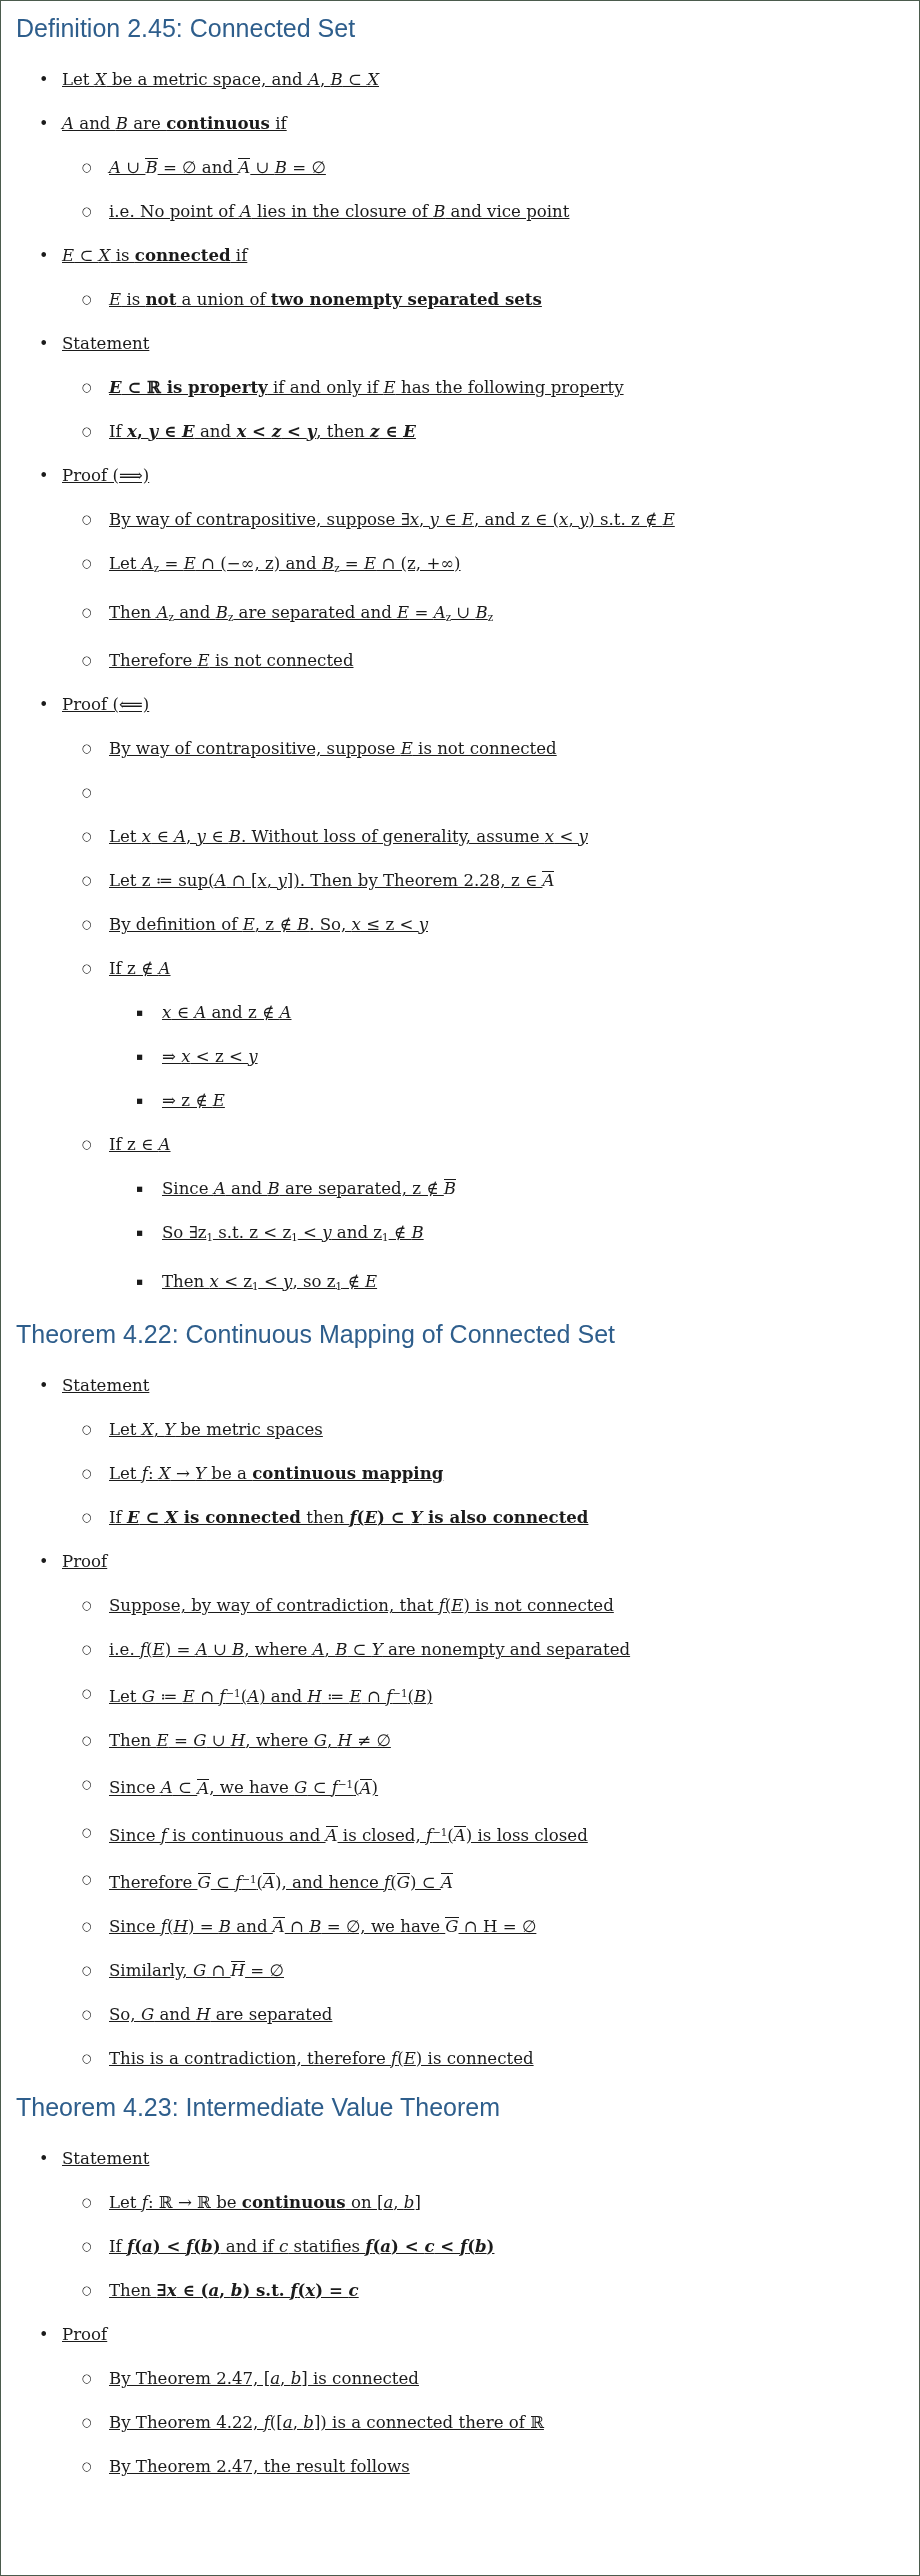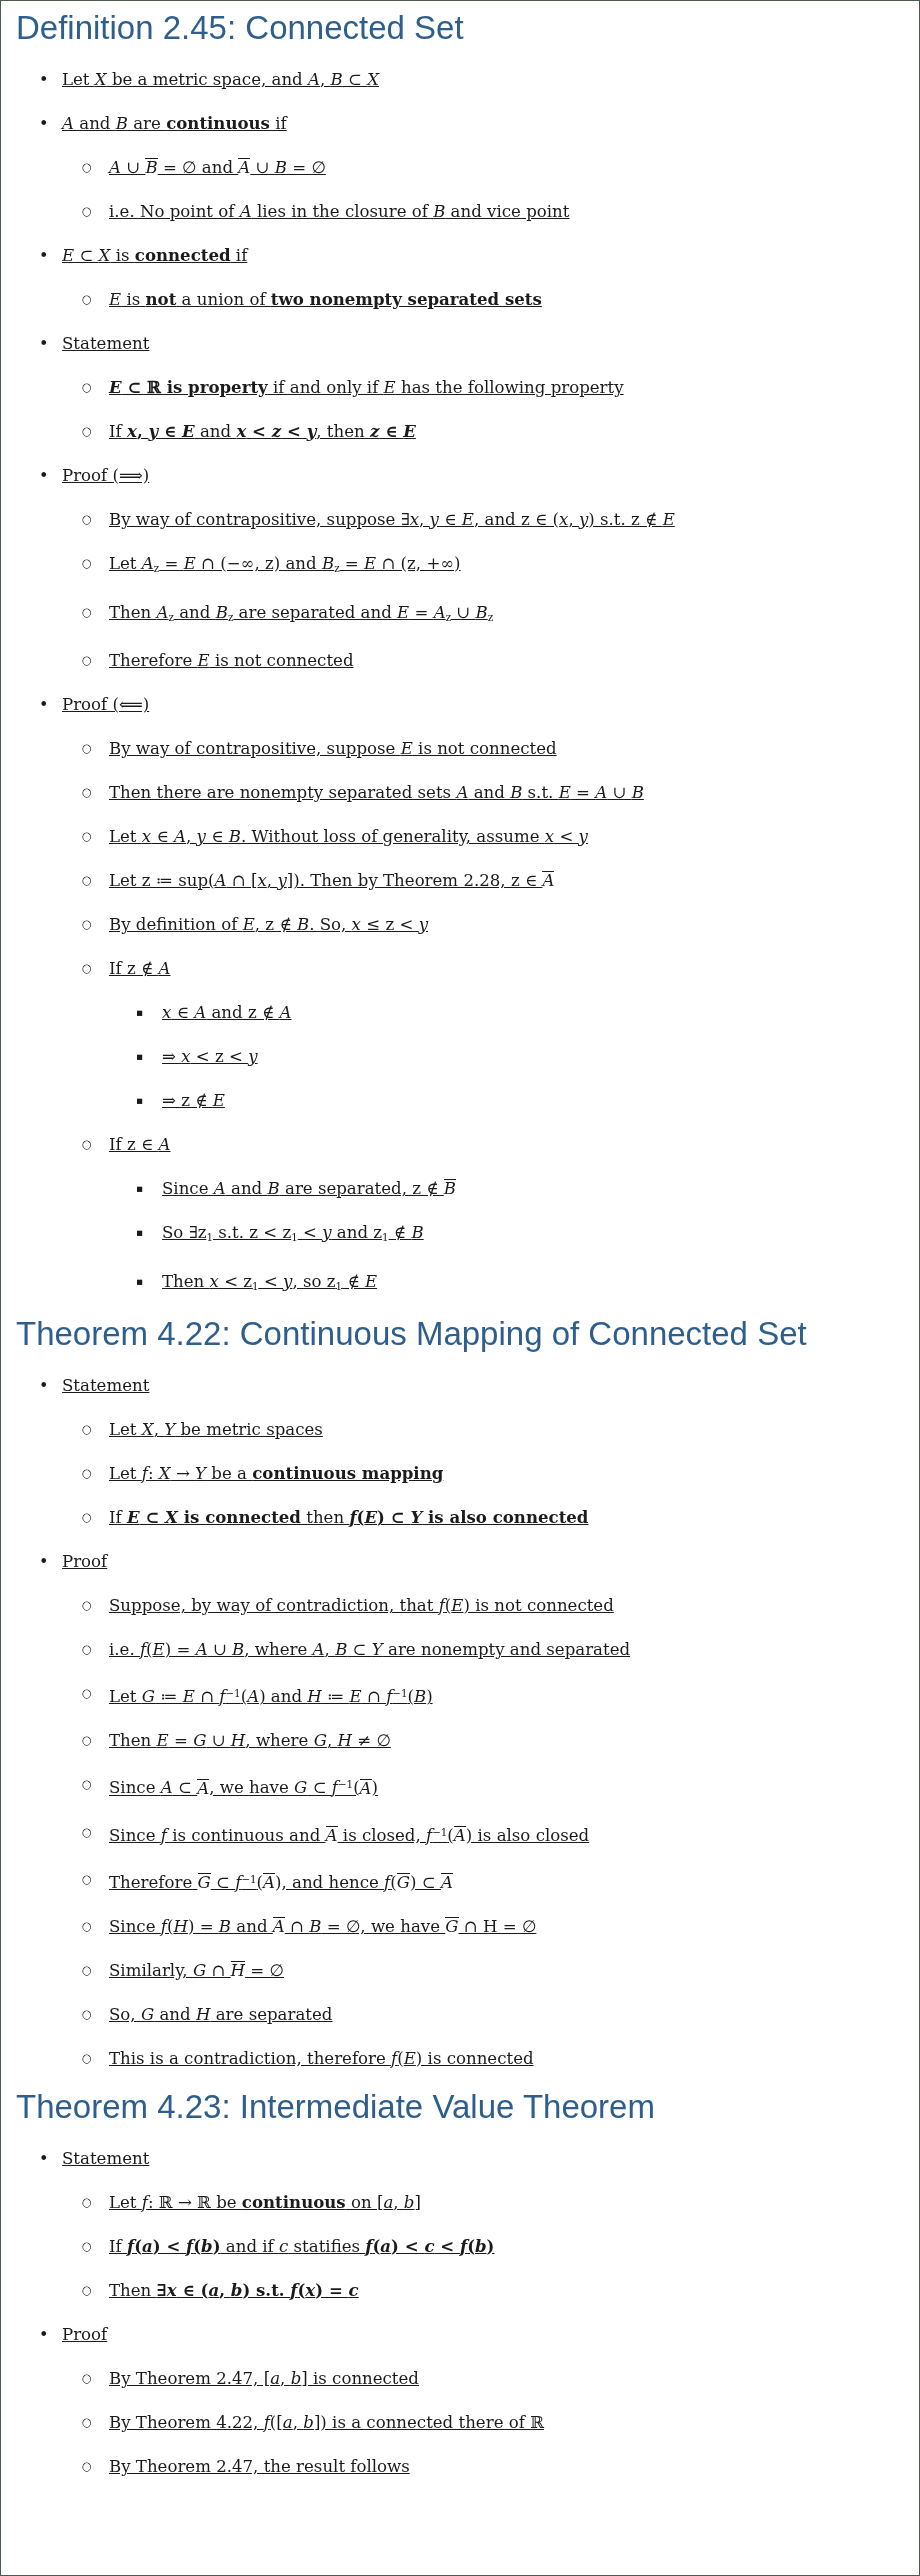--- a/index.html
+++ b/index.html
@@ -12,21 +12,21 @@
   .page{
     width:920px;height:2576px;box-sizing:border-box;
     border:1.5px solid var(--border-color);
     background:var(--bg);
     padding:10.6px 0 0 0;overflow:hidden;
   }
   .heading{
     font-family:"Liberation Sans",sans-serif;
     font-weight:normal;
     color:var(--heading-color);
-    font-size:33px;line-height:30px;
+    font-size:25px;line-height:30px;
     margin:13.6px 0 26px 15px;
   }
   section:first-of-type .heading{margin-top:1.5px;}
   .line{
     display:flex;align-items:flex-start;
     font-family:"DejaVu Serif","Liberation Serif",serif;
     font-size:16.6px;line-height:21px;
     color:var(--text-color);
     margin-bottom:23px;
   }
@@ -113,21 +113,20 @@
         <div class="line lvl1">
           <span class="marker m1">•</span>
           <span class="content"><span class="t">Proof (⟸)</span></span>
         </div>
         <div class="line lvl2">
           <span class="marker m2">○</span>
           <span class="content"><span class="t">By way of contrapositive, suppose </span><span class="t it">E</span><span class="t"> is not connected</span></span>
         </div>
         <div class="line lvl2">
           <span class="marker m2">○</span>
-          <span class="content"><span class="t">Then there are nonempty separated sets </span><span class="t it">A</span><span class="t"> and </span><span class="t it">B</span><span class="t"> s.t. </span><span class="t it">E</span><span class="t"> = </span><span class="t it">A</span><span class="t"> ∪ </span><span class="t it">B</span></span>
         </div>
         <div class="line lvl2">
           <span class="marker m2">○</span>
           <span class="content"><span class="t">Let </span><span class="t it">x</span><span class="t"> ∈ </span><span class="t it">A</span><span class="t">, </span><span class="t it">y</span><span class="t"> ∈ </span><span class="t it">B</span><span class="t">. Without loss of generality, assume </span><span class="t it">x</span><span class="t"> &lt; </span><span class="t it">y</span></span>
         </div>
         <div class="line lvl2">
           <span class="marker m2">○</span>
           <span class="content"><span class="t">Let z ≔ sup(</span><span class="t it">A</span><span class="t"> ∩ [</span><span class="t it">x</span><span class="t">, </span><span class="t it">y</span><span class="t">]). Then by Theorem 2.28, z ∈ </span><span class="t it ov">A</span></span>
         </div>
         <div class="line lvl2">
@@ -204,21 +203,21 @@
         <div class="line lvl2">
           <span class="marker m2">○</span>
           <span class="content"><span class="t">Then </span><span class="t it">E</span><span class="t"> = </span><span class="t it">G</span><span class="t"> ∪ </span><span class="t it">H</span><span class="t">, where </span><span class="t it">G</span><span class="t">, </span><span class="t it">H</span><span class="t"> ≠ ∅</span></span>
         </div>
         <div class="line lvl2">
           <span class="marker m2">○</span>
           <span class="content"><span class="t">Since </span><span class="t it">A</span><span class="t"> ⊂ </span><span class="t it ov">A</span><span class="t">, we have </span><span class="t it">G</span><span class="t"> ⊂ </span><span class="t it">f</span><span class="t sp">−1</span><span class="t">(</span><span class="t it ov">A</span><span class="t">)</span></span>
         </div>
         <div class="line lvl2">
           <span class="marker m2">○</span>
-          <span class="content"><span class="t">Since </span><span class="t it">f</span><span class="t"> is continuous and </span><span class="t it ov">A</span><span class="t"> is closed, </span><span class="t it">f</span><span class="t sp">−1</span><span class="t">(</span><span class="t it ov">A</span><span class="t">) is also closed</span></span>
+          <span class="content"><span class="t">Since </span><span class="t it">f</span><span class="t"> is continuous and </span><span class="t it ov">A</span><span class="t"> is closed, </span><span class="t it">f</span><span class="t sp">−1</span><span class="t">(</span><span class="t it ov">A</span><span class="t">) is loss closed</span></span>
         </div>
         <div class="line lvl2">
           <span class="marker m2">○</span>
           <span class="content"><span class="t">Therefore </span><span class="t it ov">G</span><span class="t"> ⊂ </span><span class="t it">f</span><span class="t sp">−1</span><span class="t">(</span><span class="t it ov">A</span><span class="t">), and hence </span><span class="t it">f</span><span class="t">(</span><span class="t it ov">G</span><span class="t">) ⊂ </span><span class="t it ov">A</span></span>
         </div>
         <div class="line lvl2">
           <span class="marker m2">○</span>
           <span class="content"><span class="t">Since </span><span class="t it">f</span><span class="t">(</span><span class="t it">H</span><span class="t">) = </span><span class="t it">B</span><span class="t"> and </span><span class="t it ov">A</span><span class="t"> ∩ </span><span class="t it">B</span><span class="t"> = ∅, we have </span><span class="t it ov">G</span><span class="t"> ∩ H = ∅</span></span>
         </div>
         <div class="line lvl2">

